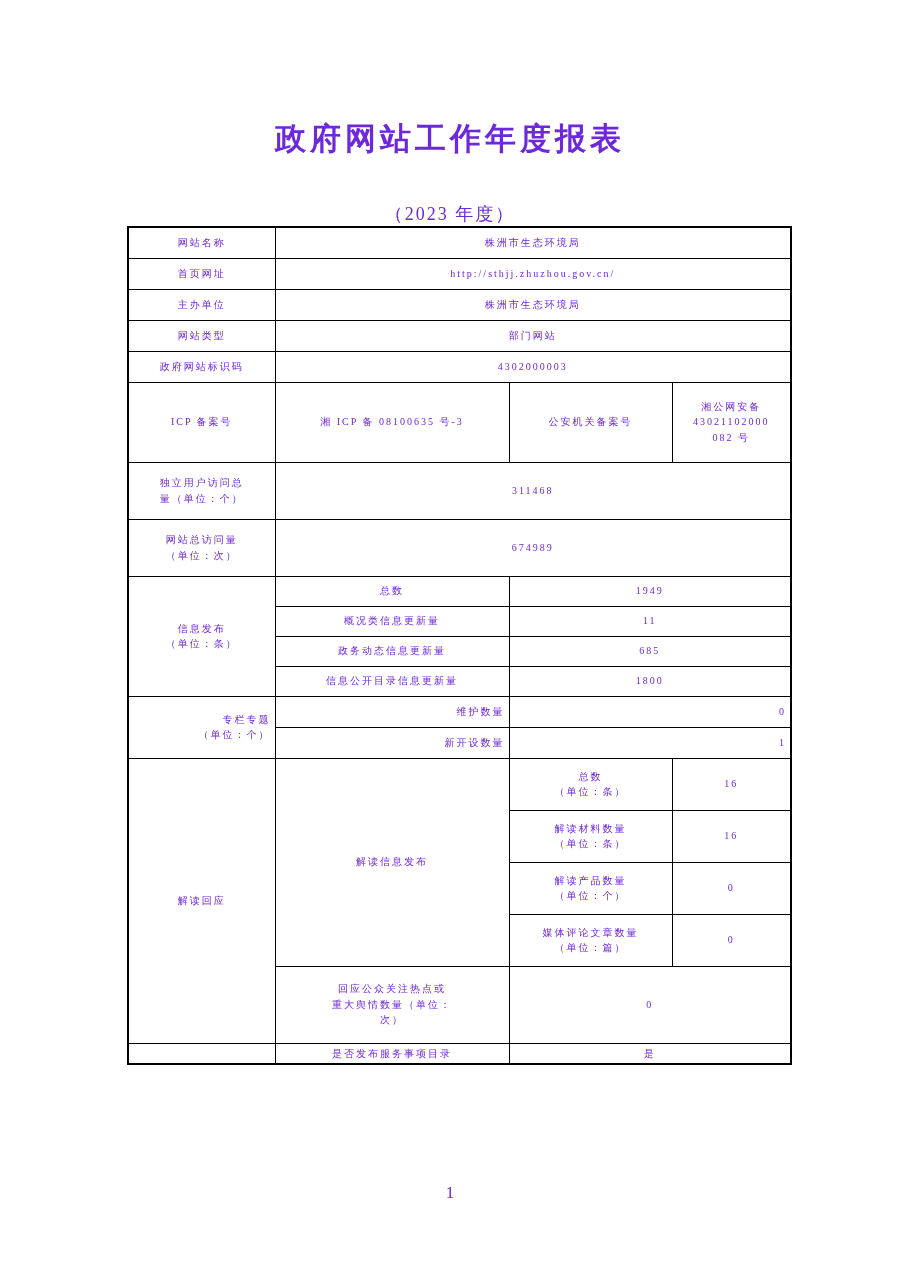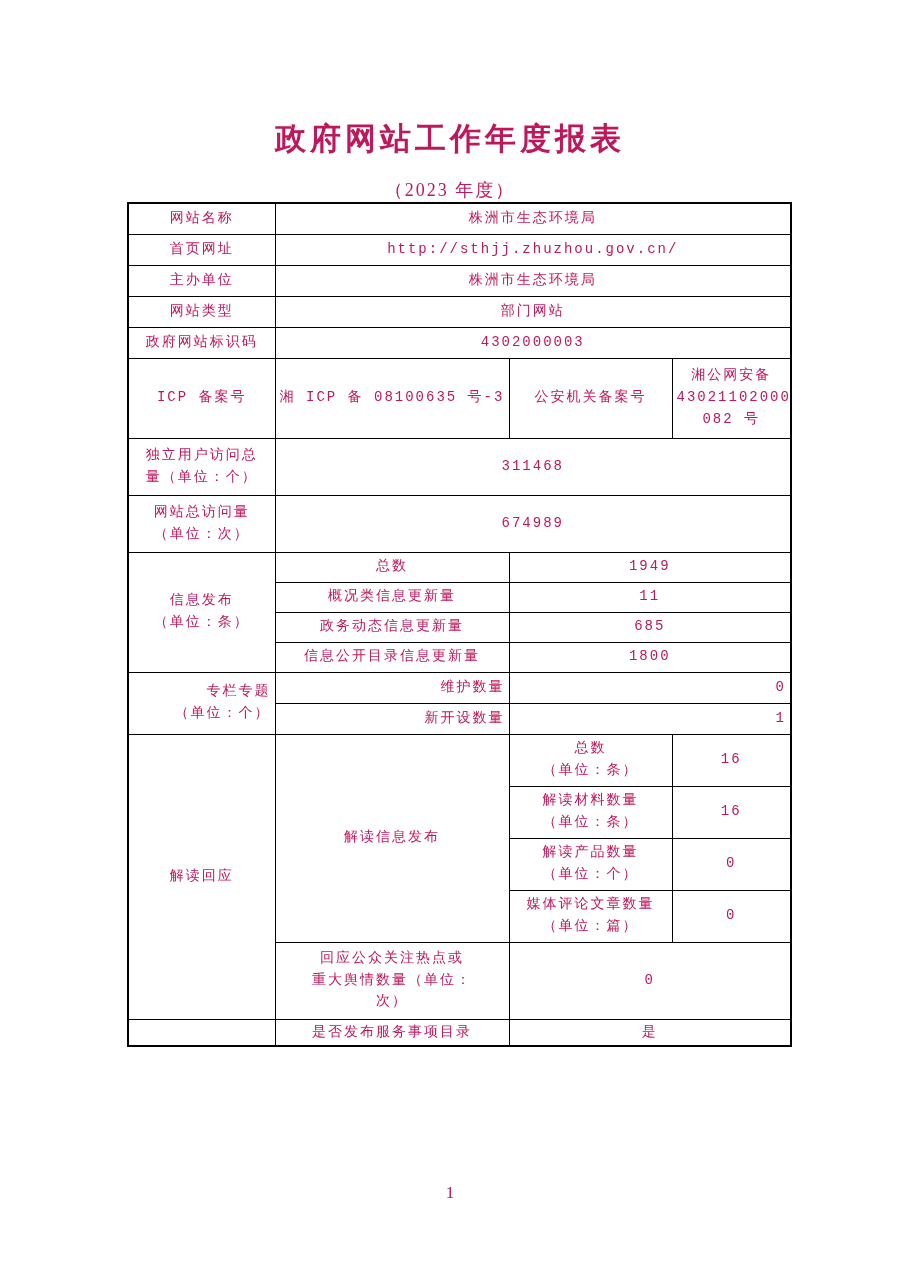--- a/index.html
+++ b/index.html
@@ -3,61 +3,60 @@
 <meta charset="utf-8">
 <style>
   * { margin: 0; padding: 0; box-sizing: border-box; }
   html, body { background: #fff; }
   .page {
     position: relative;
     width: 900px;
     height: 1272px;
     margin: 0 auto;
     background: #fff;
-    color: #be185d;
+    color: #6d28d9;
     font-family: "Liberation Serif", "DejaVu Serif", serif;
     overflow: hidden;
   }
   .doc-title {
     margin-top: 118px;
     text-align: center;
     font-family: "Liberation Sans", "DejaVu Sans", sans-serif;
     font-weight: 700;
     font-size: 31px;
     letter-spacing: 4px;
   }
   .doc-subtitle {
-    margin-top: 18px;
+    margin-top: 42px;
     text-align: center;
     font-size: 18px;
     letter-spacing: 2px;
   }
   .reporting-unit {
     margin: 60px 0 5px 127px;
     font-weight: 700;
     font-size: 15px;
     letter-spacing: 1px;
   }
   table.rpt {
     margin-left: 127px;
     width: 663px;
     border-collapse: collapse;
     border: 2px solid #000;
     table-layout: fixed;
   }
   table.rpt td {
     border: 1px solid #000;
-    font-size: 14px;
+    font-size: 10px;
     letter-spacing: 2px;
     text-align: center;
     vertical-align: middle;
     padding: 2px 4px;
     white-space: pre-line;
     line-height: 1.55;
-    font-family: Liberation Mono, monospace;
   }
   col.c1 { width: 147px; }
   col.c2 { width: 234px; }
   col.c3 { width: 163px; }
   col.c4 { width: 119px; }
   tr.r-simple  td { height: 31px; }
   tr.r-icp     td { height: 80px; }
   tr.r-visit   td { height: 57px; }
   tr.r-info    td { height: 30px; }
   tr.r-special td { height: 31px; text-align: right; }

